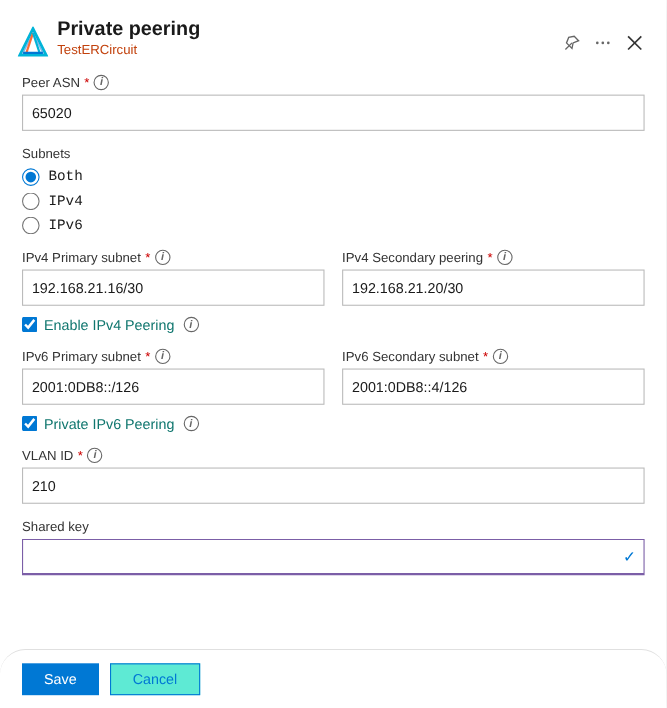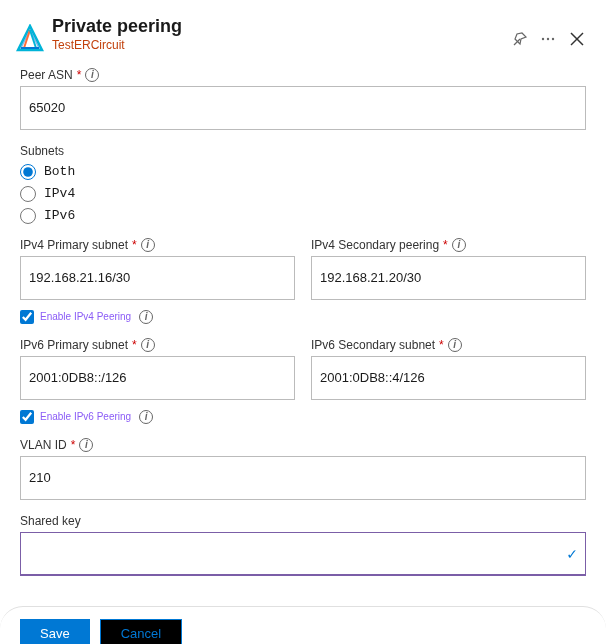--- a/index.html
+++ b/index.html
@@ -100,21 +100,21 @@
       font-style: italic;
       font-weight: bold;
     }
     .form-input {
       width: 100%;
       border: 1px solid #bbb;
       padding: 5px 8px;
       font-size: 13px;
       color: #1a1a1a;
       outline: none;
-      height: 44px;
+      height: 33px;
     }
     .form-input.active-border {
       border-color: #7b5ea7;
       border-bottom: 2px solid #7b5ea7;
     }
     .section-label {
       font-size: 12px;
       color: #333;
       margin-bottom: 6px;
     }
@@ -162,41 +162,41 @@
       gap: 6px;
       cursor: pointer;
     }
     .checkbox-item input[type="checkbox"] {
       accent-color: #0078d4;
       width: 14px;
       height: 14px;
       cursor: pointer;
     }
     .checkbox-label {
-      font-size: 10px;
-      color: #8b5cf6;
+      font-size: 13px;
+      color: #0f766e;
     }
     .dialog-footer {
       padding: 12px 20px;
       border-top: 1px solid #e0e0e0;
       display: flex;
       gap: 10px;
       border-radius: 23px;
     }
     .btn-save {
       background: #0078d4;
       color: #fff;
       border: none;
       padding: 7px 20px;
       font-size: 13px;
       cursor: pointer;
       font-weight: 500;
     }
     .btn-cancel {
-      background: #000000;
+      background: #5eead4;
       color: #0078d4;
       border: 1px solid #0078d4;
       padding: 2px 20px;
       font-size: 13px;
       cursor: pointer;
     }
     .input-wrapper {
       position: relative;
     }
     .input-check-icon {
@@ -320,21 +320,21 @@
           <span class="required-star">*</span>
           <span class="info-icon">i</span>
         </div>
         <input class="form-input" type="text" value="2001:0DB8::4/126" style="">
       </div>
     </div>
 
     <div class="checkbox-row">
       <label class="checkbox-item">
         <input type="checkbox" checked="" style="">
-        <span class="checkbox-label">Enable IPv6 Peering</span>
+        <span class="checkbox-label">Private IPv6 Peering</span>
       </label>
       <span class="info-icon">i</span>
     </div>
 
     <div class="form-group">
       <div class="form-label">
         <span>VLAN ID</span>
         <span class="required-star">*</span>
         <span class="info-icon">i</span>
       </div>

